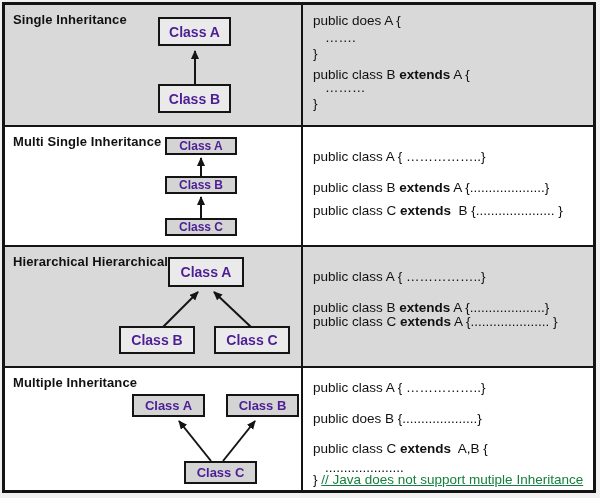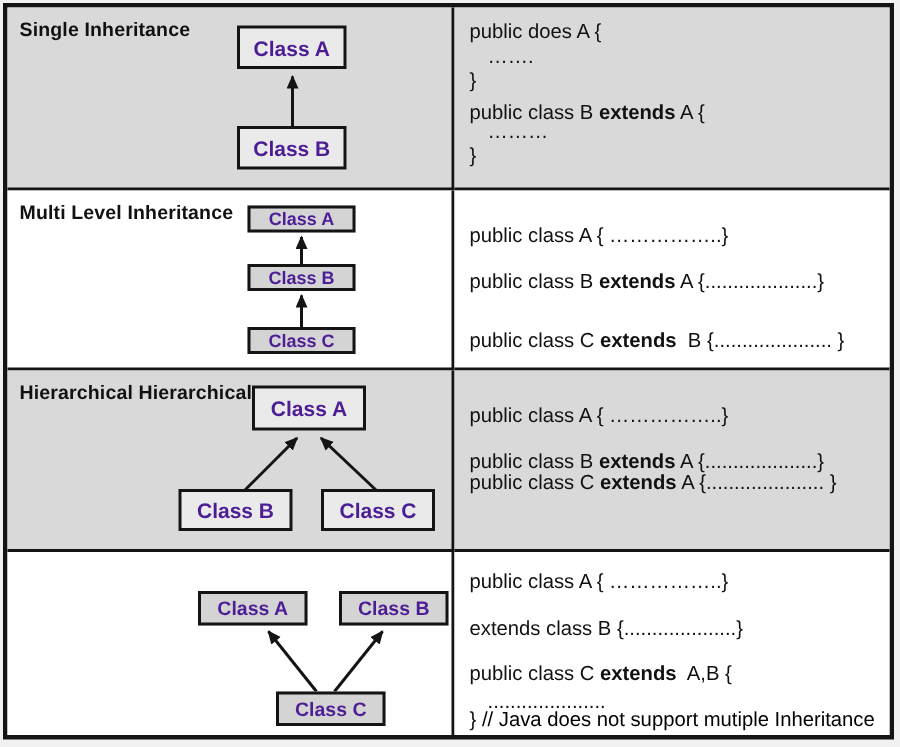--- a/index.html
+++ b/index.html
@@ -15,39 +15,39 @@
   .title{position:absolute;left:8px;top:7px;font-weight:bold;font-size:13px;color:#111;letter-spacing:.1px;}
   .cbox{position:absolute;border:2px solid #141414;display:flex;align-items:center;justify-content:center;
         font-weight:bold;color:#4c1d95;box-sizing:border-box;}
   .on-gray{background:#eaeaea;}
   .on-white{background:#d4d4d4;}
   .arrows{position:absolute;left:0;top:0;width:100%;height:100%;pointer-events:none;}
   .arrows line{stroke:#141414;stroke-width:2;}
   .codeline{position:absolute;left:10px;font-size:13.5px;color:#111;white-space:pre;}
   .codeline b{font-weight:bold;}
   .indent{left:22px;}
-  .red{color:#000000;}
+  .red{color:#15803d;text-decoration:underline;}
   
   .b-r1a{left:153px;top:12px;width:73px;height:29px;font-size:14px;}
   .b-r1b{left:153px;top:79px;width:73px;height:29px;font-size:14px;}
   
   .b-r2a{left:160px;top:10px;width:72px;height:18px;font-size:12px;}
   .b-r2b{left:160px;top:49px;width:72px;height:18px;font-size:12px;}
   .b-r2c{left:160px;top:91px;width:72px;height:18px;font-size:12px;}
   
   .b-r3a{left:163px;top:10px;width:76px;height:30px;font-size:14px;}
   .b-r3b{left:114px;top:79px;width:76px;height:28px;font-size:14px;}
   .b-r3c{left:209px;top:79px;width:76px;height:28px;font-size:14px;}
   
   .b-r4a{left:127px;top:26px;width:73px;height:23px;font-size:13px;}
   .b-r4b{left:221px;top:26px;width:73px;height:23px;font-size:13px;}
   .b-r4c{left:179px;top:93px;width:73px;height:23px;font-size:13px;}
   
   .r1l0{top:8px}.r1l1{top:25px}.r1l2{top:41px}.r1l3{top:62px}.r1l4{top:75px}.r1l5{top:91px}
-  .r2l0{top:22px}.r2l1{top:53px}.r2l2{top:92px}
+  .r2l0{top:22px}.r2l1{top:53px}.r2l2{top:76px}
   .r3l0{top:22px}.r3l1{top:53px}.r3l2{top:67px}
   .r4l0{top:12px}.r4l1{top:43px}.r4l2{top:73px}.r4l3{top:92px}.r4l4{top:104px}
 </style>
 </head>
 <body>
 
 <div class="stage">
   <svg width="0" height="0" style="position:absolute">
     <defs>
       <marker id="ah" markerUnits="userSpaceOnUse" markerWidth="10" markerHeight="10" refX="8" refY="4" orient="auto">
@@ -69,21 +69,21 @@
     <div class="gray rowline">
       <div class="codeline r1l0"><span>public does A {</span></div>
       <div class="codeline indent r1l1"><span>…….</span></div>
       <div class="codeline r1l2"><span>}</span></div>
       <div class="codeline r1l3"><span>public class B </span><b>extends</b><span> A {</span></div>
       <div class="codeline indent r1l4"><span>………</span></div>
       <div class="codeline r1l5"><span>}</span></div>
     </div>
 
     <div class="white colline rowline">
-      <div class="title">Multi Level Inheritance</div>
+      <div class="title">Multi Single Inheritance</div>
       <svg class="arrows">
         <line x1="196" y1="49" x2="196" y2="31" marker-end="url(#ah)"></line>
         <line x1="196" y1="91" x2="196" y2="70" marker-end="url(#ah)"></line>
       </svg>
       <div class="cbox on-white b-r2a">Class A</div>
       <div class="cbox on-white b-r2b">Class B</div>
       <div class="cbox on-white b-r2c">Class C</div>
     </div>
     <div class="white rowline">
       <div class="codeline r2l0"><span>public class A { ……………..}</span></div>
@@ -101,30 +101,31 @@
       <div class="cbox on-gray b-r3b">Class B</div>
       <div class="cbox on-gray b-r3c">Class C</div>
     </div>
     <div class="gray rowline">
       <div class="codeline r3l0"><span>public class A { ……………..}</span></div>
       <div class="codeline r3l1"><span>public class B </span><b>extends</b><span> A {....................}</span></div>
       <div class="codeline r3l2"><span>public class C </span><b>extends</b><span> A {..................... }</span></div>
     </div>
 
     <div class="white colline">
+      <div class="title">Multiple Inheritance</div>
       <svg class="arrows">
         <line x1="206" y1="93" x2="174" y2="53" marker-end="url(#ah)"></line>
         <line x1="218" y1="93" x2="250" y2="53" marker-end="url(#ah)"></line>
       </svg>
       <div class="cbox on-white b-r4a">Class A</div>
       <div class="cbox on-white b-r4b">Class B</div>
       <div class="cbox on-white b-r4c">Class C</div>
     </div>
     <div class="white">
       <div class="codeline r4l0"><span>public class A { ……………..}</span></div>
-      <div class="codeline r4l1"><span>extends class B {....................}</span></div>
+      <div class="codeline r4l1"><span>public does B {....................}</span></div>
       <div class="codeline r4l2"><span>public class C </span><b>extends</b><span>  A,B {</span></div>
       <div class="codeline indent r4l3"><span>.....................</span></div>
       <div class="codeline r4l4"><span>} </span><span class="red">// Java does not support mutiple Inheritance</span></div>
     </div>
 
   </div>
 </div>
 
 </body></html>

